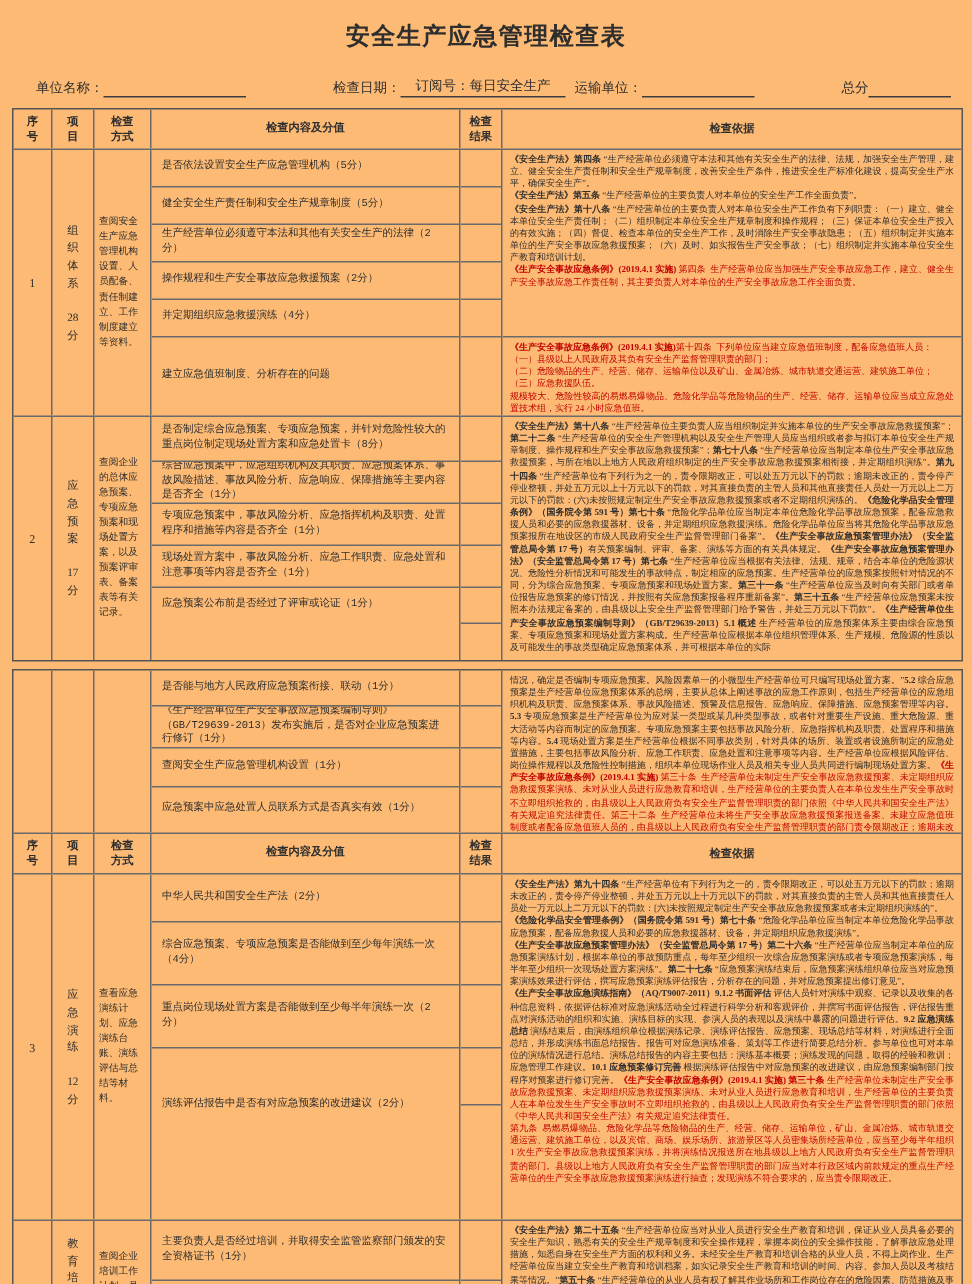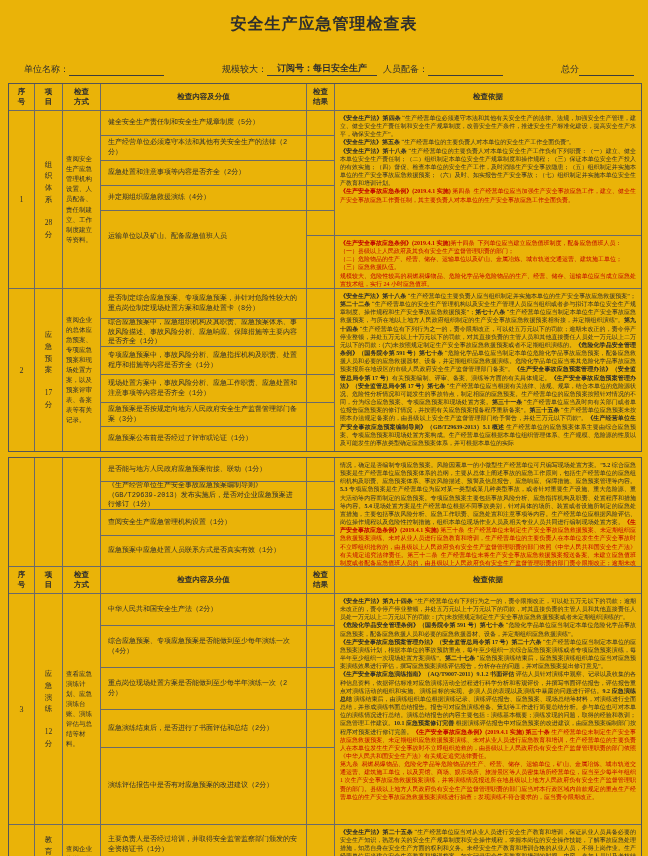--- a/index.html
+++ b/index.html
@@ -1,21 +1,21 @@
 <!DOCTYPE html>
 <html><head>
 <meta charset="utf-8">
 <style>
   html,body{margin:0;padding:0;background:#ffffff;}
-  .page{position:relative;width:648px;height:856px;overflow:hidden;background:#eab308;
+  .page{position:relative;width:648px;height:856px;overflow:hidden;background:#fdba74;
         font-family:"Liberation Serif","DejaVu Serif",serif;color:#2e2e2e;}
   .title{text-align:center;font-size:16px;font-weight:bold;letter-spacing:1px;padding-top:14px;}
-  .meta{display:flex;align-items:flex-end;font-size:9px;margin:27px 14px 7px 24px;white-space:nowrap;}
+  .meta{display:flex;align-items:flex-end;font-size:9px;margin:16px 14px 7px 24px;white-space:nowrap;}
   .blank{display:inline-block;border-bottom:1px solid #3c3c3c;height:11px;}
-  .mvalue{font-weight:bold;border-bottom:1px solid #3c3c3c;padding:0 10px;}
+  .mvalue{font-weight:normal;border-bottom:1px solid #3c3c3c;padding:0 10px;}
   .sp{flex:1;}
   .block{width:632px;margin-left:8px;border:1px solid #555;}
   .block2{margin-top:5px;}
   .trow{display:flex;overflow:hidden;}
   .trow + .trow{border-top:1px solid #6a6a6a;}
   .c{border-right:1px solid #6a6a6a;box-sizing:border-box;overflow:hidden;}
   .c:last-child{border-right:none;}
   .no{flex:0 0 26px;display:flex;align-items:center;justify-content:center;font-size:8px;}
   .proj{flex:0 0 28px;display:flex;align-items:center;justify-content:center;
         font-size:7.5px;white-space:pre-line;text-align:center;line-height:1.55;}
@@ -42,23 +42,23 @@
 <body>
 
 <div class="page">
 
   <div class="title">安全生产应急管理检查表</div>
 
   <div class="meta">
     <span>单位名称：</span>
       <span class="blank" style="width:95px"></span>
     <span class="sp"></span>
-    <span>规模较大：</span>
+    <span>检查日期：</span>
       <span class="mvalue">订阅号：每日安全生产</span>
-    <span style="margin-left:6px">人员配备：</span>
+    <span style="margin-left:6px">运输单位：</span>
       <span class="blank" style="width:75px"></span>
     <span class="sp"></span>
     <span>总分</span>
       <span class="blank" style="width:55px"></span>
   </div>
 
   <div class="block">
 
     <div class="trow thead">
       <div class="c no th">序
@@ -77,25 +77,26 @@
       <div class="c no">1</div>
       <div class="c proj">组
 织
 体
 系
 
 28
 分</div>
       <div class="c method">查阅安全生产应急管理机构设置、人员配备、责任制建立、工作制度建立等资料。</div>
       <div class="c content">
+        <div class="item" style="height:25px">是否依法设置安全生产应急管理机构（5分）</div>
         <div class="item" style="height:25px">健全安全生产责任制和安全生产规章制度（5分）</div>
         <div class="item" style="height:25px">生产经营单位必须遵守本法和其他有关安全生产的法律（2分）</div>
-        <div class="item" style="height:25px">应急处置和注意事项等内容是否齐全（2分）</div>
+        <div class="item" style="height:25px">操作规程和生产安全事故应急救援预案（2分）</div>
         <div class="item" style="height:25px">并定期组织应急救援演练（4分）</div>
-        <div class="item" style="height:52px">运输单位以及矿山、配备应急值班人员</div>
+        <div class="item" style="height:52px">建立应急值班制度、分析存在的问题</div>
       </div>
       <div class="c result">
         <div class="rc" style="height:25px"></div>
         <div class="rc" style="height:25px"></div>
         <div class="rc" style="height:25px"></div>
         <div class="rc" style="height:25px"></div>
         <div class="rc" style="height:25px"></div>
         <div class="rc" style="height:52px"></div>
       </div>
       <div class="c basis">
@@ -119,21 +120,20 @@
 案
 
 17
 分</div>
       <div class="c method">查阅企业的总体应急预案、专项应急预案和现场处置方案，以及预案评审表、备案表等有关记录。</div>
       <div class="c content">
         <div class="item" style="height:30px">是否制定综合应急预案、专项应急预案，并针对危险性较大的重点岗位制定现场处置方案和应急处置卡（8分）</div>
         <div class="item" style="height:28px">综合应急预案中，应急组织机构及其职责、应急预案体系、事故风险描述、事故风险分析、应急响应、保障措施等主要内容是否齐全（1分）</div>
         <div class="item" style="height:28px">专项应急预案中，事故风险分析、应急指挥机构及职责、处置程序和措施等内容是否齐全（1分）</div>
         <div class="item" style="height:28px">现场处置方案中，事故风险分析、应急工作职责、应急处置和注意事项等内容是否齐全（1分）</div>
-        <div class="item" style="height:24px">应急预案是否按规定向地方人民政府安全生产监督管理部门备案（3分）</div>
         <div class="item" style="height:24px">应急预案公布前是否经过了评审或论证（1分）</div>
       </div>
       <div class="c result">
         <div class="rc" style="height:30px"></div>
         <div class="rc" style="height:28px"></div>
         <div class="rc" style="height:28px"></div>
         <div class="rc" style="height:28px"></div>
         <div class="rc" style="height:24px"></div>
         <div class="rc" style="height:24px"></div>
       </div>
@@ -186,21 +186,20 @@
 演
 练
 
 12
 分</div>
       <div class="c method">查看应急演练计划、应急演练台账、演练评估与总结等材料。</div>
       <div class="c content">
         <div class="item" style="height:32px">中华人民共和国安全生产法（2分）</div>
         <div class="item" style="height:42px">综合应急预案、专项应急预案是否能做到至少每年演练一次（4分）</div>
         <div class="item" style="height:42px">重点岗位现场处置方案是否能做到至少每半年演练一次（2分）</div>
-        <div class="item" style="height:38px">应急演练结束后，是否进行了书面评估和总结（2分）</div>
         <div class="item" style="height:76px">演练评估报告中是否有对应急预案的改进建议（2分）</div>
       </div>
       <div class="c result">
         <div class="rc" style="height:32px"></div>
         <div class="rc" style="height:42px"></div>
         <div class="rc" style="height:42px"></div>
         <div class="rc" style="height:38px"></div>
         <div class="rc" style="height:76px"></div>
       </div>
       <div class="c basis">

